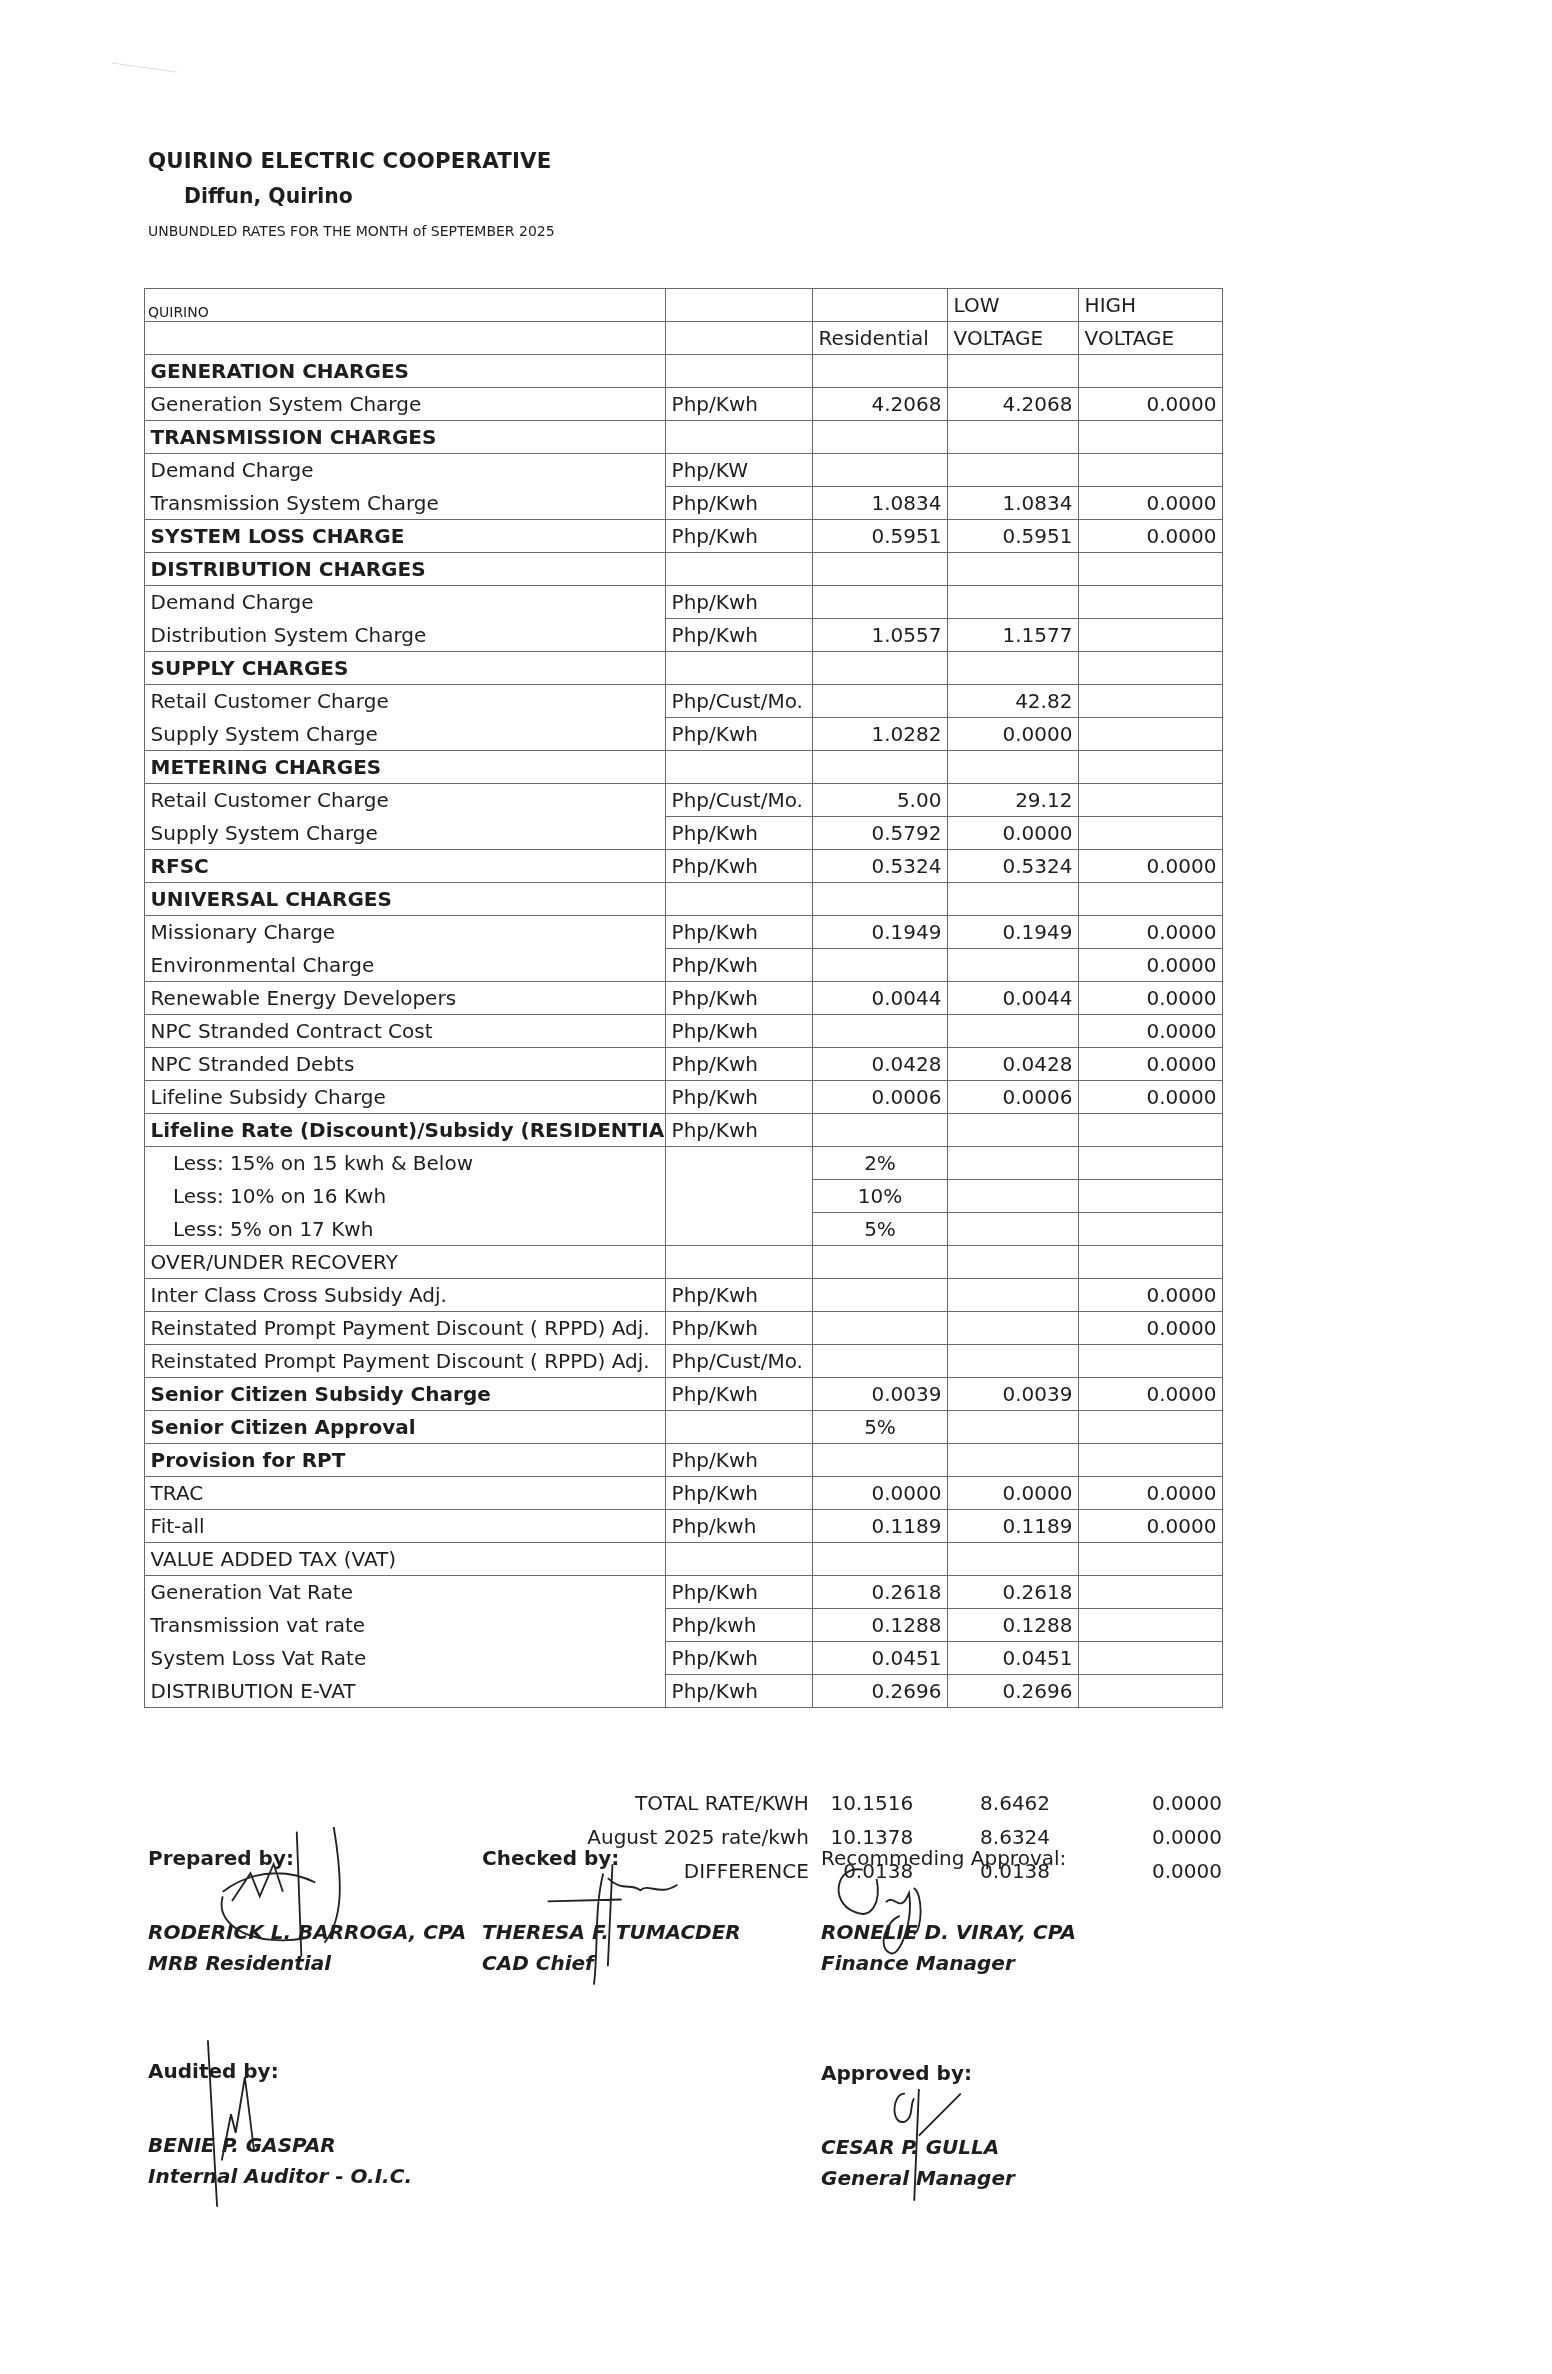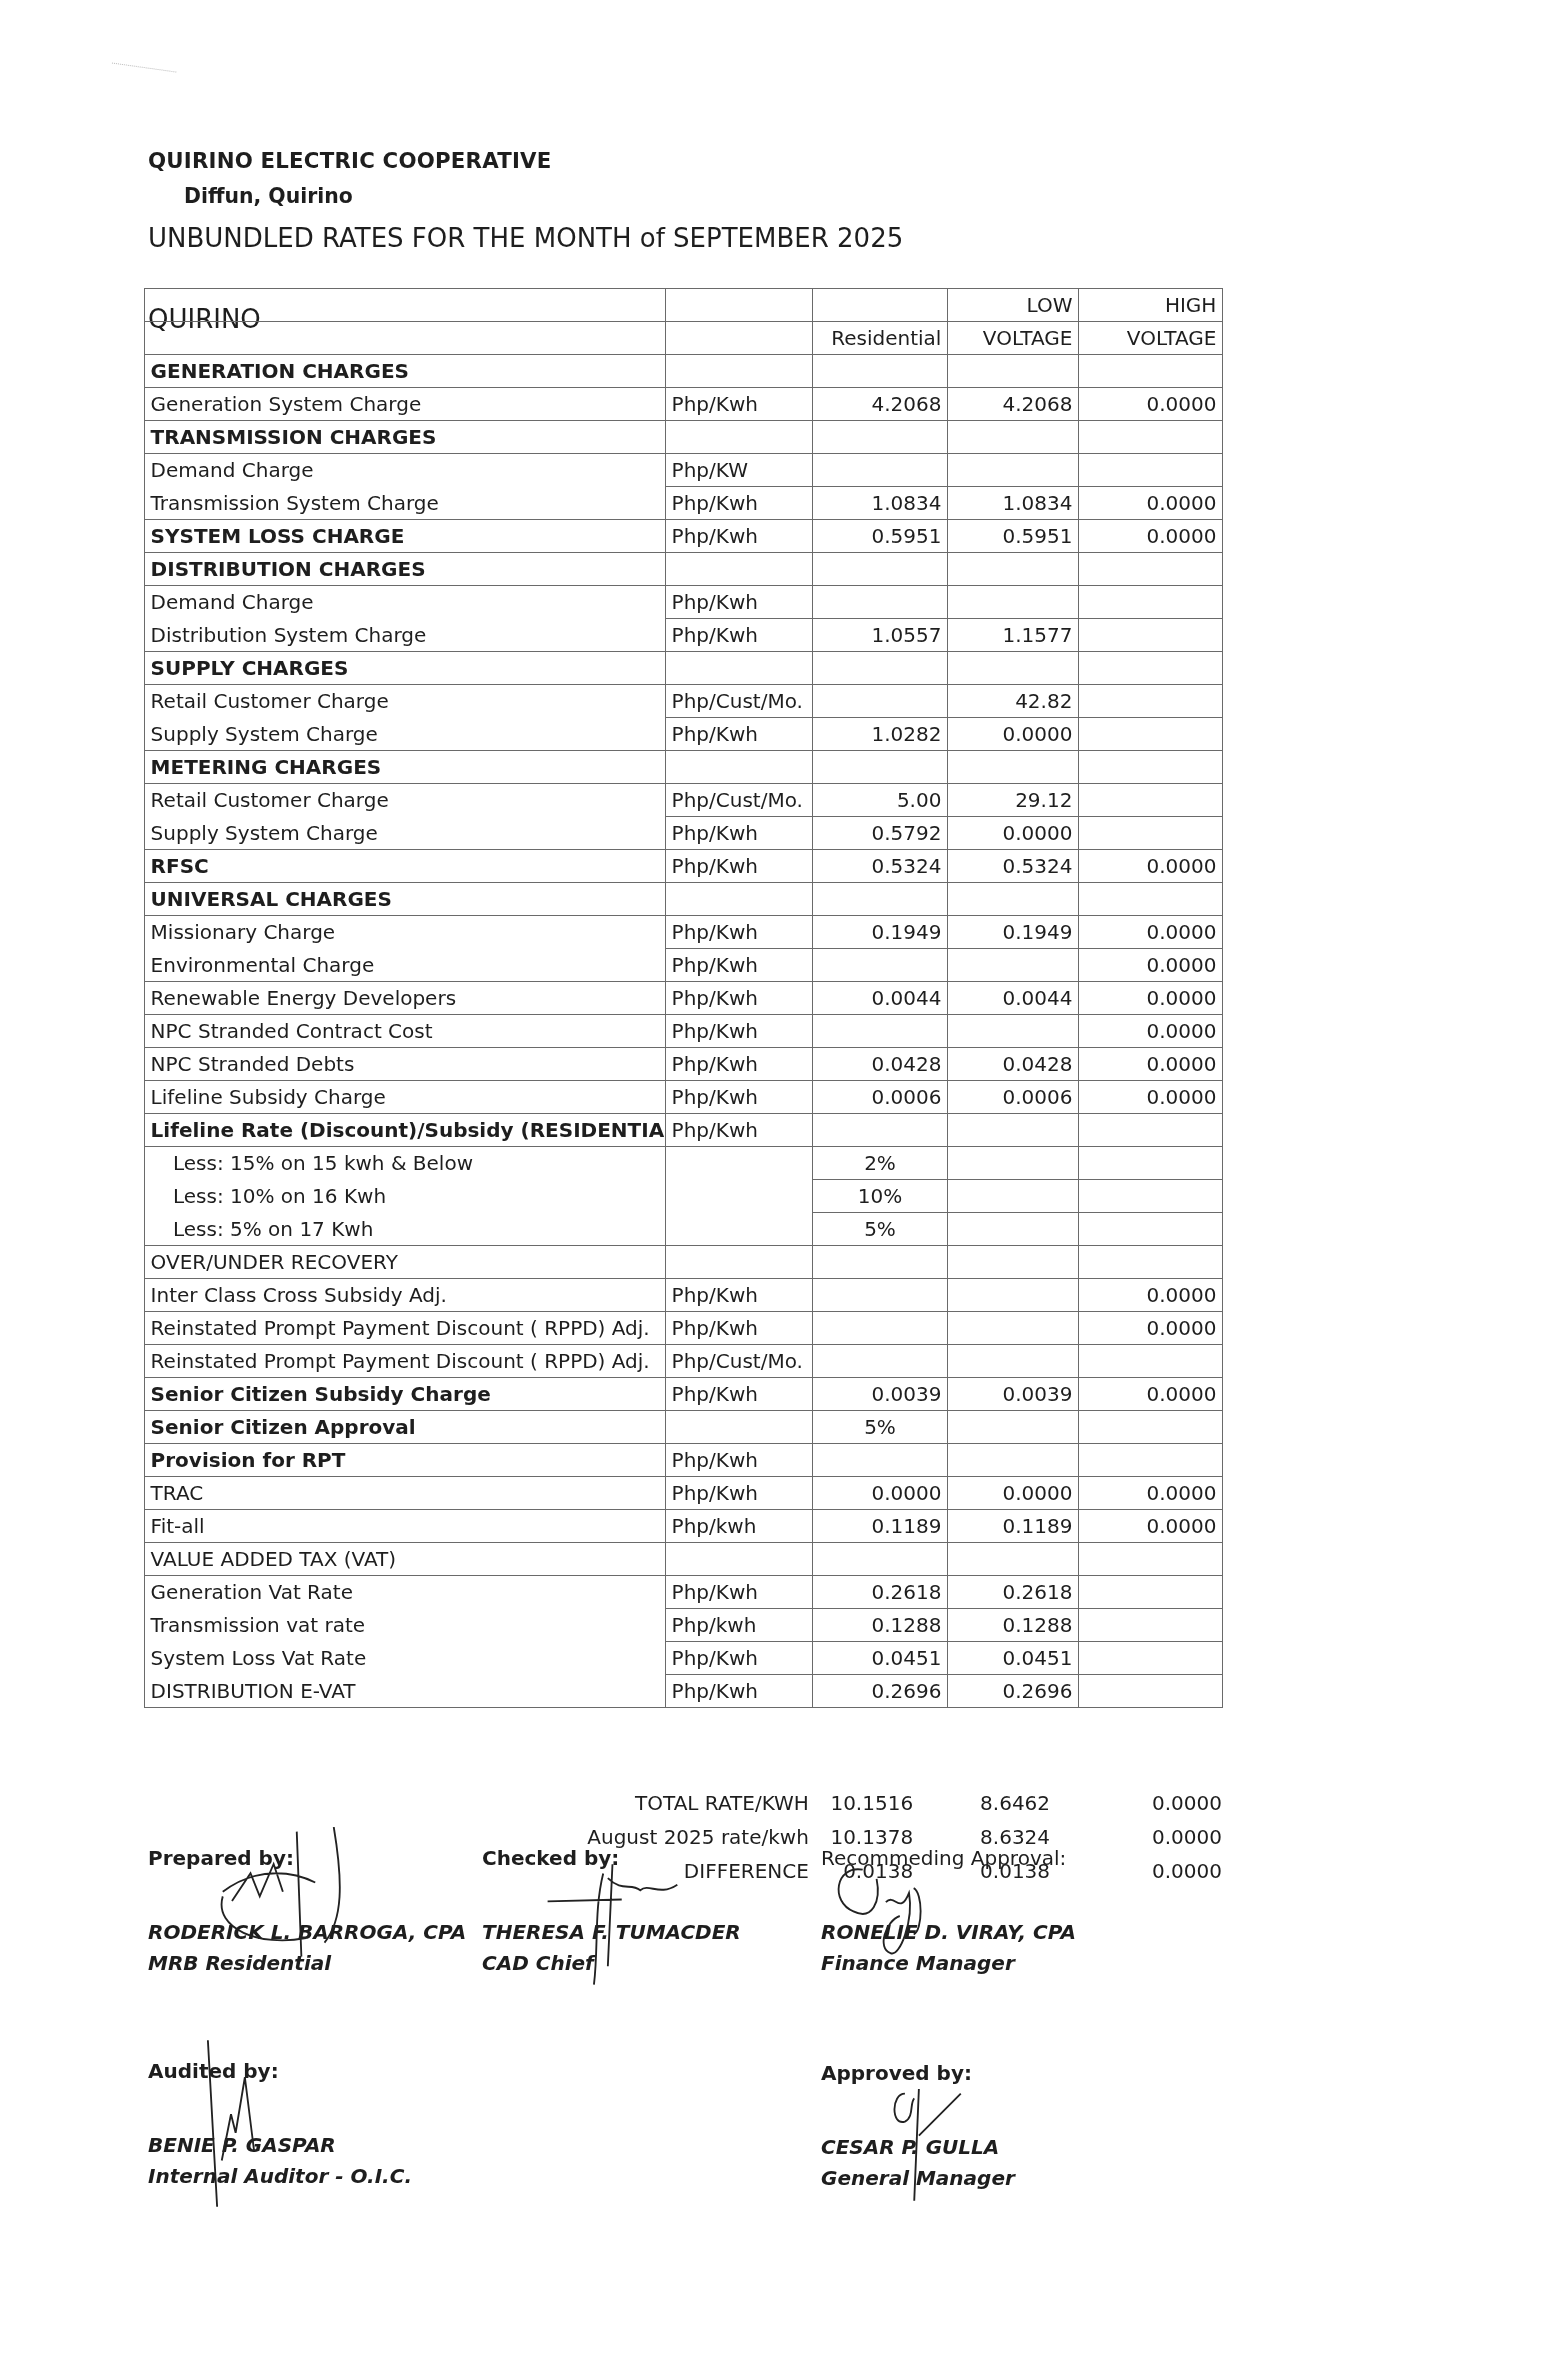--- a/index.html
+++ b/index.html
@@ -1,37 +1,37 @@
 <!DOCTYPE html>
 <html style="font-size:15px"><head>
 <meta charset="utf-8">
 <style>
   html, body { margin:0; padding:0; background:#ffffff; }
   body { width:1553px; height:2375px; position:relative; overflow:hidden;
          font-family:"DejaVu Sans", sans-serif; color:#1e1e1e; }
-  .hdr { position:absolute; left:148px; font-size:26px; white-space:nowrap; }
+  .hdr { position:absolute; left:148px; font-size:14px; white-space:nowrap; }
   .hdr.title { top:148px; font-weight:bold; font-size:21.3px; letter-spacing:0.2px; }
   .hdr.sub   { top:184px; font-weight:bold; font-size:20.4px;margin-left:36px; }
   .hdr.line  { top:223px; }
   .hdr.area  { top:256px;margin-top:48px; }
   .scan { position:absolute; left:111px; top:67px; width:65px; height:9.3px;
           border-top:0.9px dotted #bbb; transform:rotate(8deg); }
 
   table.rates { position:absolute; left:144px; top:288px; width:1079px;
                 border-collapse:collapse; table-layout:fixed; font-size:20px; }
   table.rates td { border:1.9px solid #6a6a6a; height:32px; padding:0 5.6px; white-space:nowrap;
                    overflow:hidden; vertical-align:bottom; line-height:32px; }
   table.rates col.c1 { width:521px; } table.rates col.c2 { width:147px; }
   table.rates col.c3 { width:135px; } table.rates col.c4 { width:131px; } table.rates col.c5 { width:144px; }
   td.num { text-align:right; }
   td.ctr { text-align:center; }
   td.bold { font-weight:bold; }
   td.ind  { padding-left:28px !important; }
   td.nb   { border-bottom-color:transparent !important; }
-  tr.head td { text-align:right; }
+  tr.head td { text-align:left; }
   tr.head td.resi { }
 
   .totals { position:absolute; left:519px; top:1786px; width:703px; font-size:20px; }
   .trow { display:flex; height:34px; align-items:center; }
   .trow .tl { width:290px; text-align:right; padding-right:9.3px; }
   .trow .tv { text-align:right; }
   .trow .v1 { width:95px; } .trow .v2 { width:137px; } .trow .v3 { width:172px; }
 
   .sig { position:absolute; font-size:20px; white-space:nowrap; }
   .sig .cap { font-weight:bold; }

